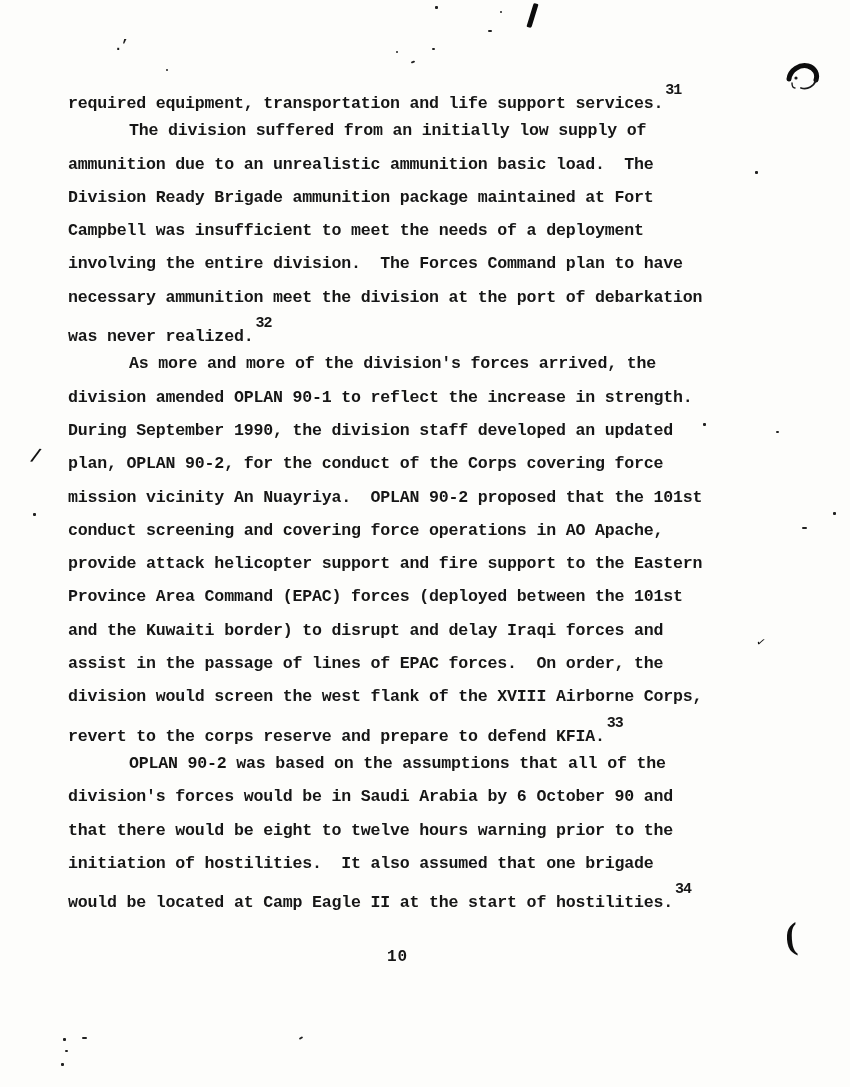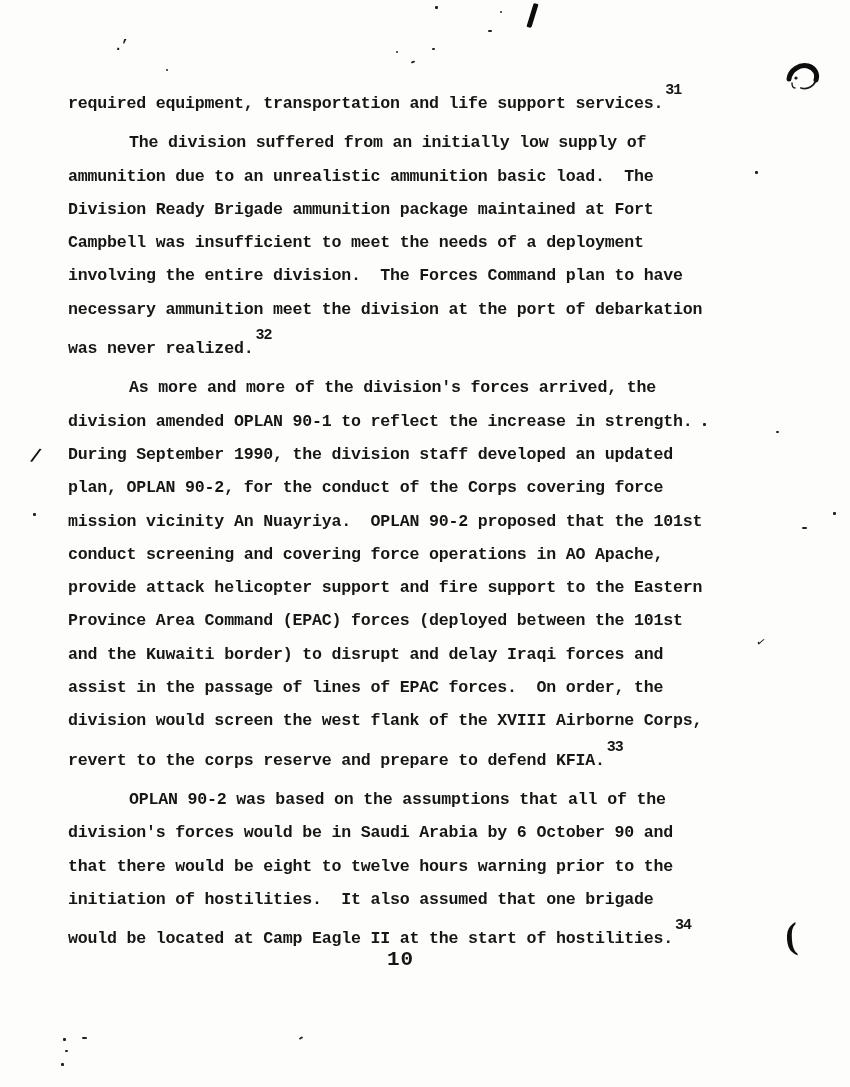--- a/index.html
+++ b/index.html
@@ -8,28 +8,28 @@
     background:#fdfdfb;
     font-family:"Liberation Mono","DejaVu Sans Mono",monospace;
   }
   .page{position:absolute;inset:0;}
   .text-lines{
     position:absolute;left:68px;top:81px;width:700px;
     font-size:16.6px;line-height:33.3px;font-weight:bold;color:#161616;
     white-space:pre;letter-spacing:-0.2px;
   }
   .line{height:33.3px;}
-  .line.indent{padding-left:61px;margin-top:12px;}
+  .line.indent{padding-left:61px;}
   .line sup{
     font-size:15px;position:relative;top:-7px;margin-left:2px;
     font-weight:bold;letter-spacing:-1px;
   }
   .page-number{
     position:absolute;left:387px;top:948px;
-    font-size:21px;font-weight:bold;color:#161616;letter-spacing:1px;text-align:right;
+    font-size:16px;font-weight:bold;color:#161616;letter-spacing:1px;text-align:right;
   }
   
   .speck{position:absolute;background:#222;border-radius:1px;}
   .pen-slash{
     position:absolute;left:530px;top:3px;width:5px;height:25px;
     background:#0c0c0c;transform:rotate(17deg);border-radius:2px 1px 2px 1px;
   }
   .dot-question{
     position:absolute;left:114px;top:38px;font-size:14px;font-weight:bold;
     color:#1a1a1a;letter-spacing:-2px;

